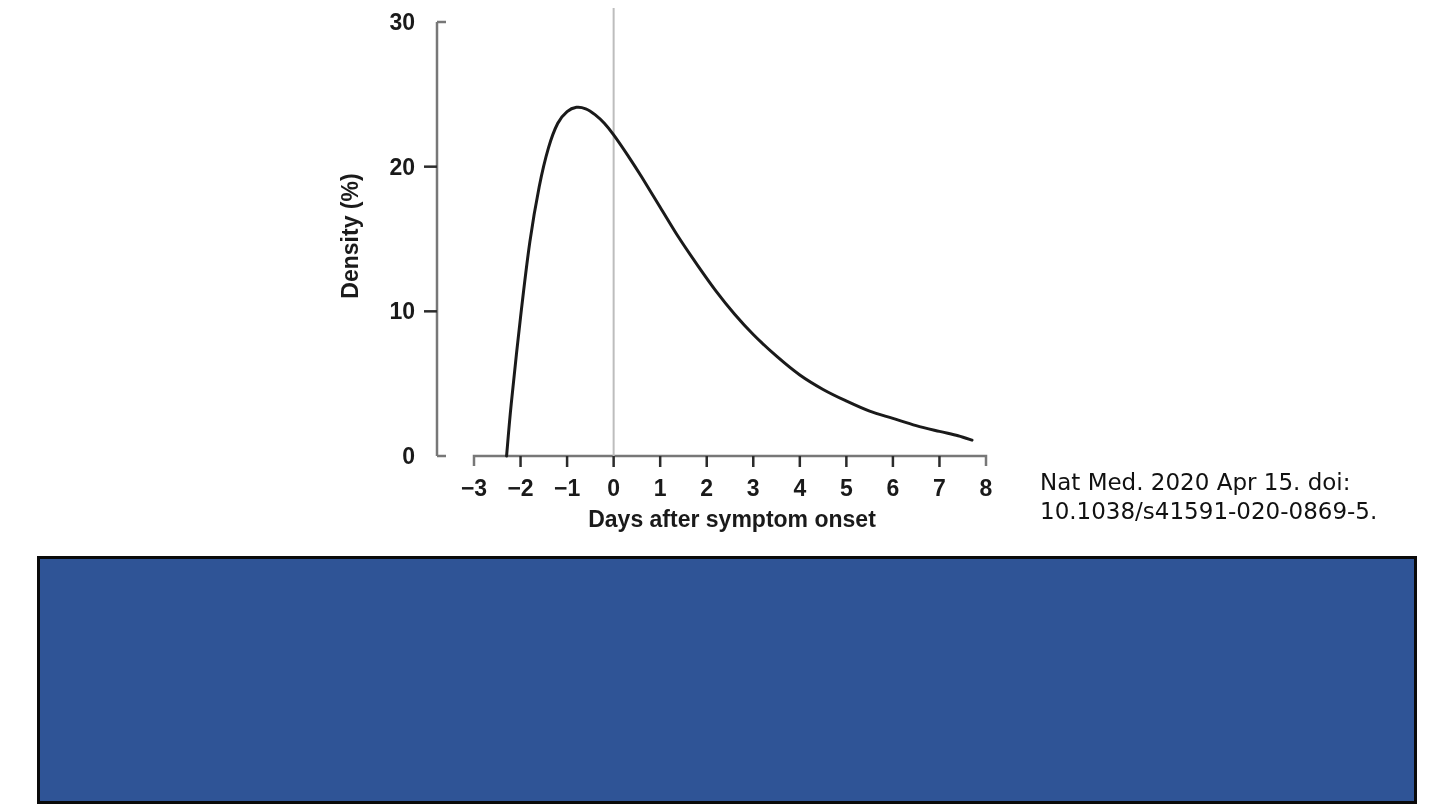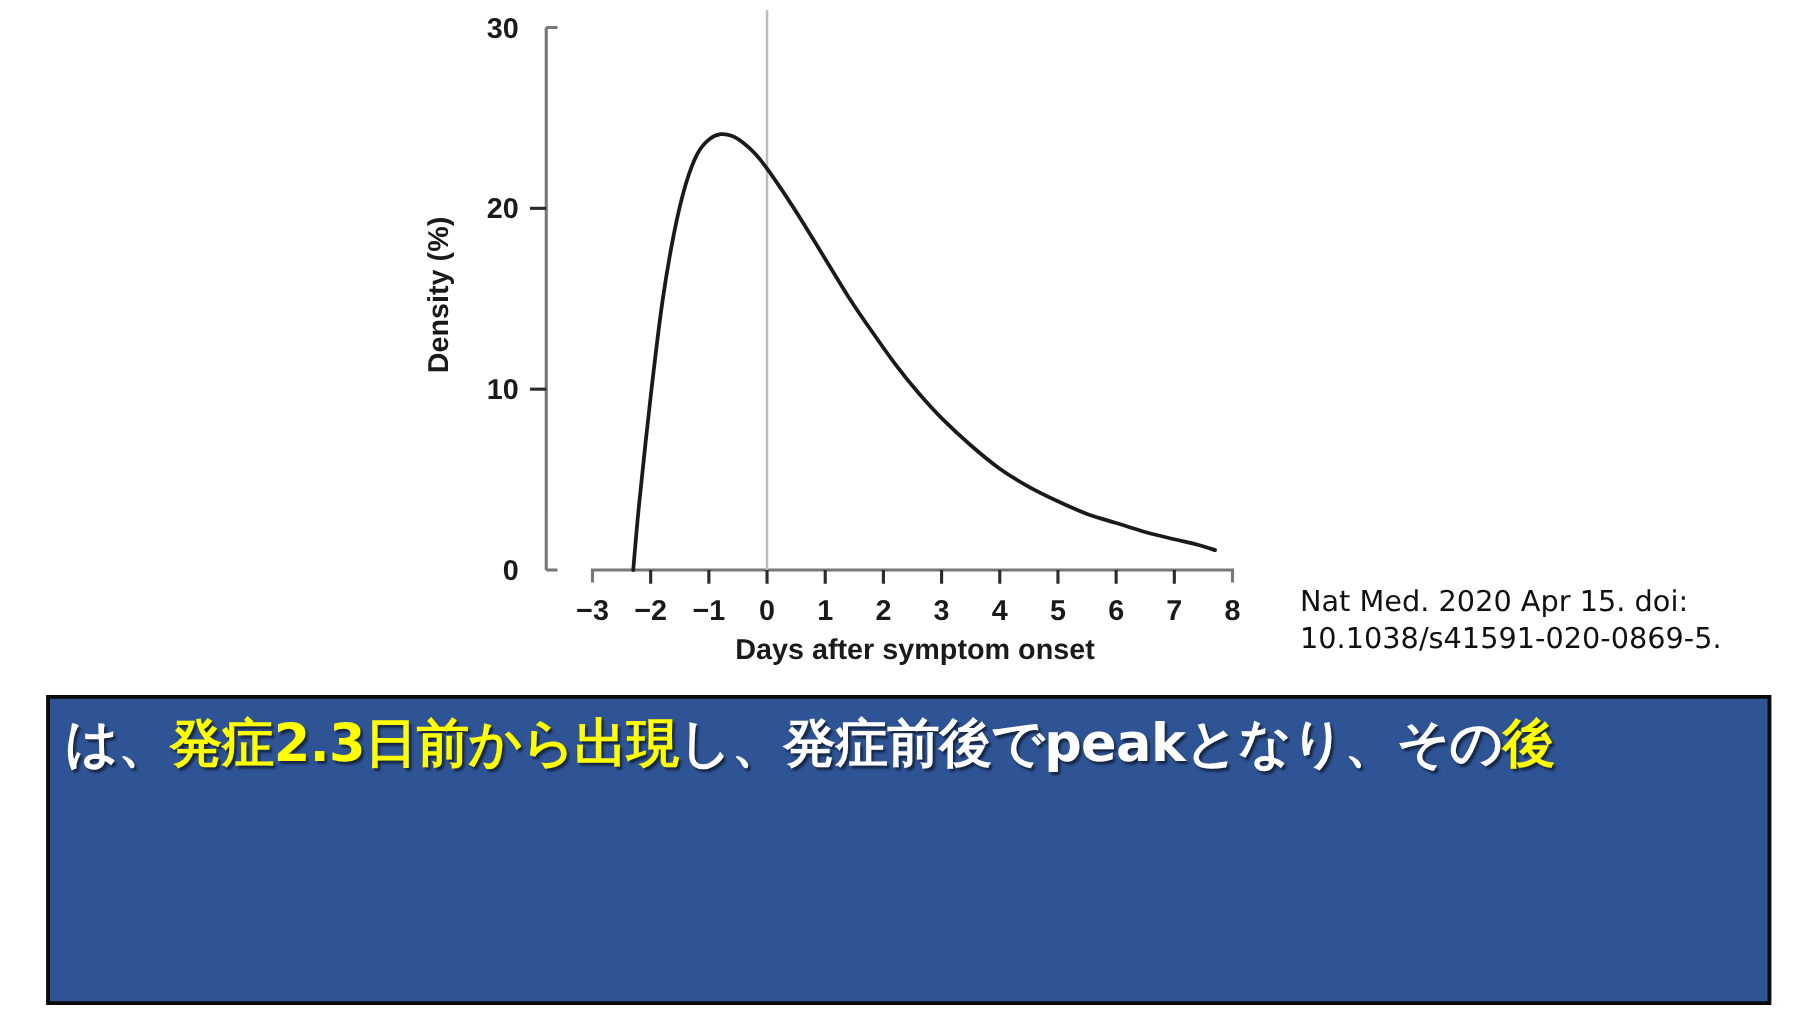--- a/index.html
+++ b/index.html
@@ -120,17 +120,16 @@
       <text id="xlabel-text" class="axis-title" x="732" y="527" text-anchor="middle">Days after symptom onset</text>
       <text id="ylabel-text" class="axis-title" transform="translate(358,236) rotate(-90)" text-anchor="middle">Density (%)</text>
     </svg>
 
     <div class="citation">Nat Med. 2020 Apr 15. doi:
 10.1038/s41591-020-0869-5.</div>
   </div>
 
   <div class="caption-box">
     <div id="caption-lines">
-        <div class="caption-line"><span>は、</span><span class="hl">発症2.3日前から出現</span><span>し、発症前後でpeakとなり、その</span><span class="hl">後</span></div>
       </div>
   </div>
 
 </div>
 
 </body></html>

